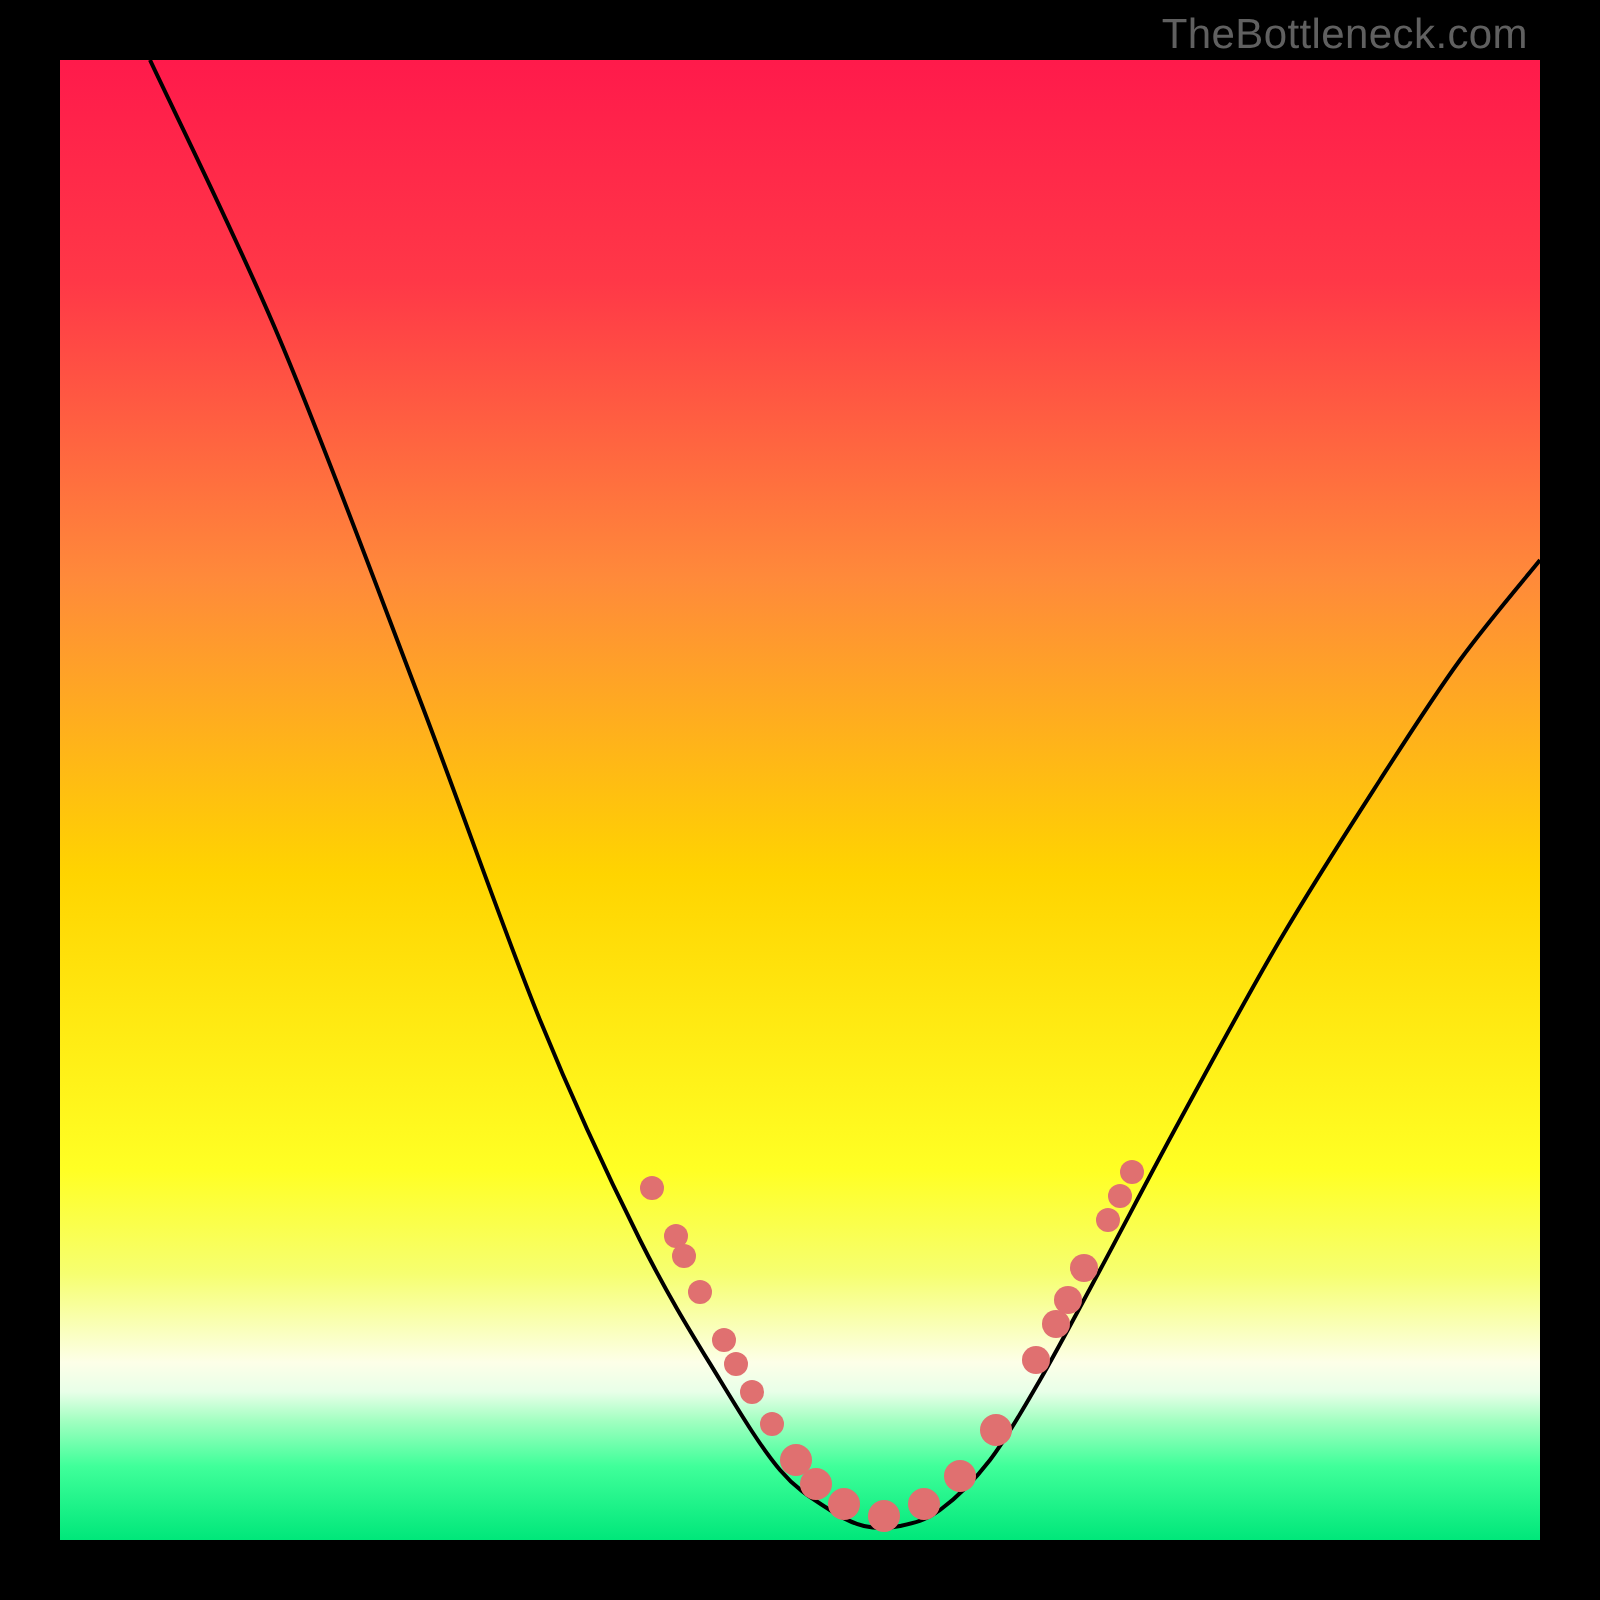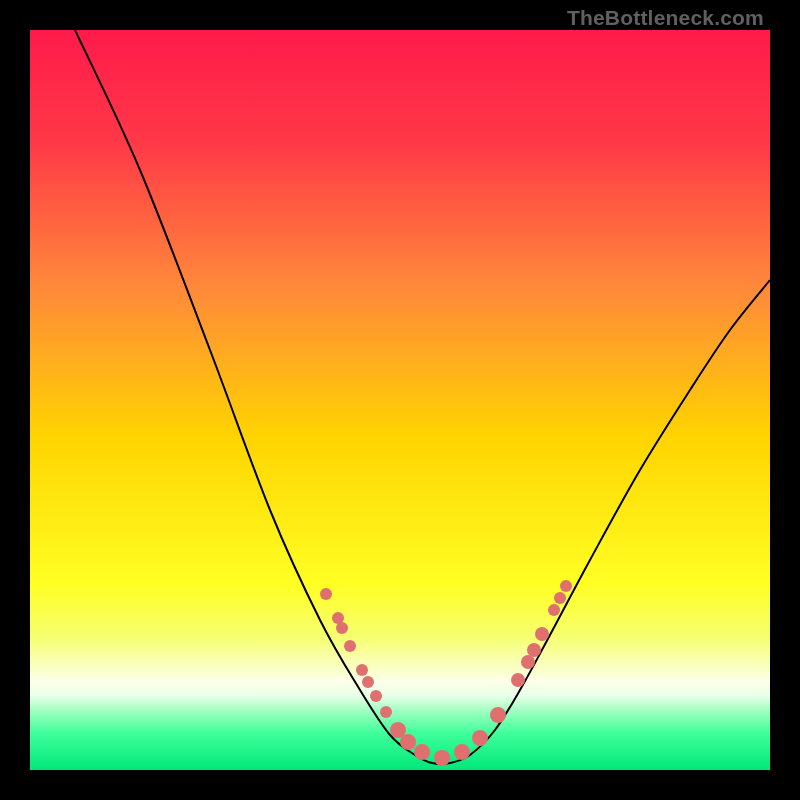--- a/index.html
+++ b/index.html
@@ -25,21 +25,21 @@
     top: 0;
     width: 100%;
     height: 100%;
   }
   .watermark {
     position: absolute;
     top: 6px;
     right: 36px;
     color: #606060;
     font-size: 21px;
-    font-weight: 700;
+    font-weight: 400;
     letter-spacing: 0.2px;
   }
   svg.curve {
     position: absolute;
     left: 0;
     top: 0;
     width: 100%;
     height: 100%;
   }
   .curve-path {

